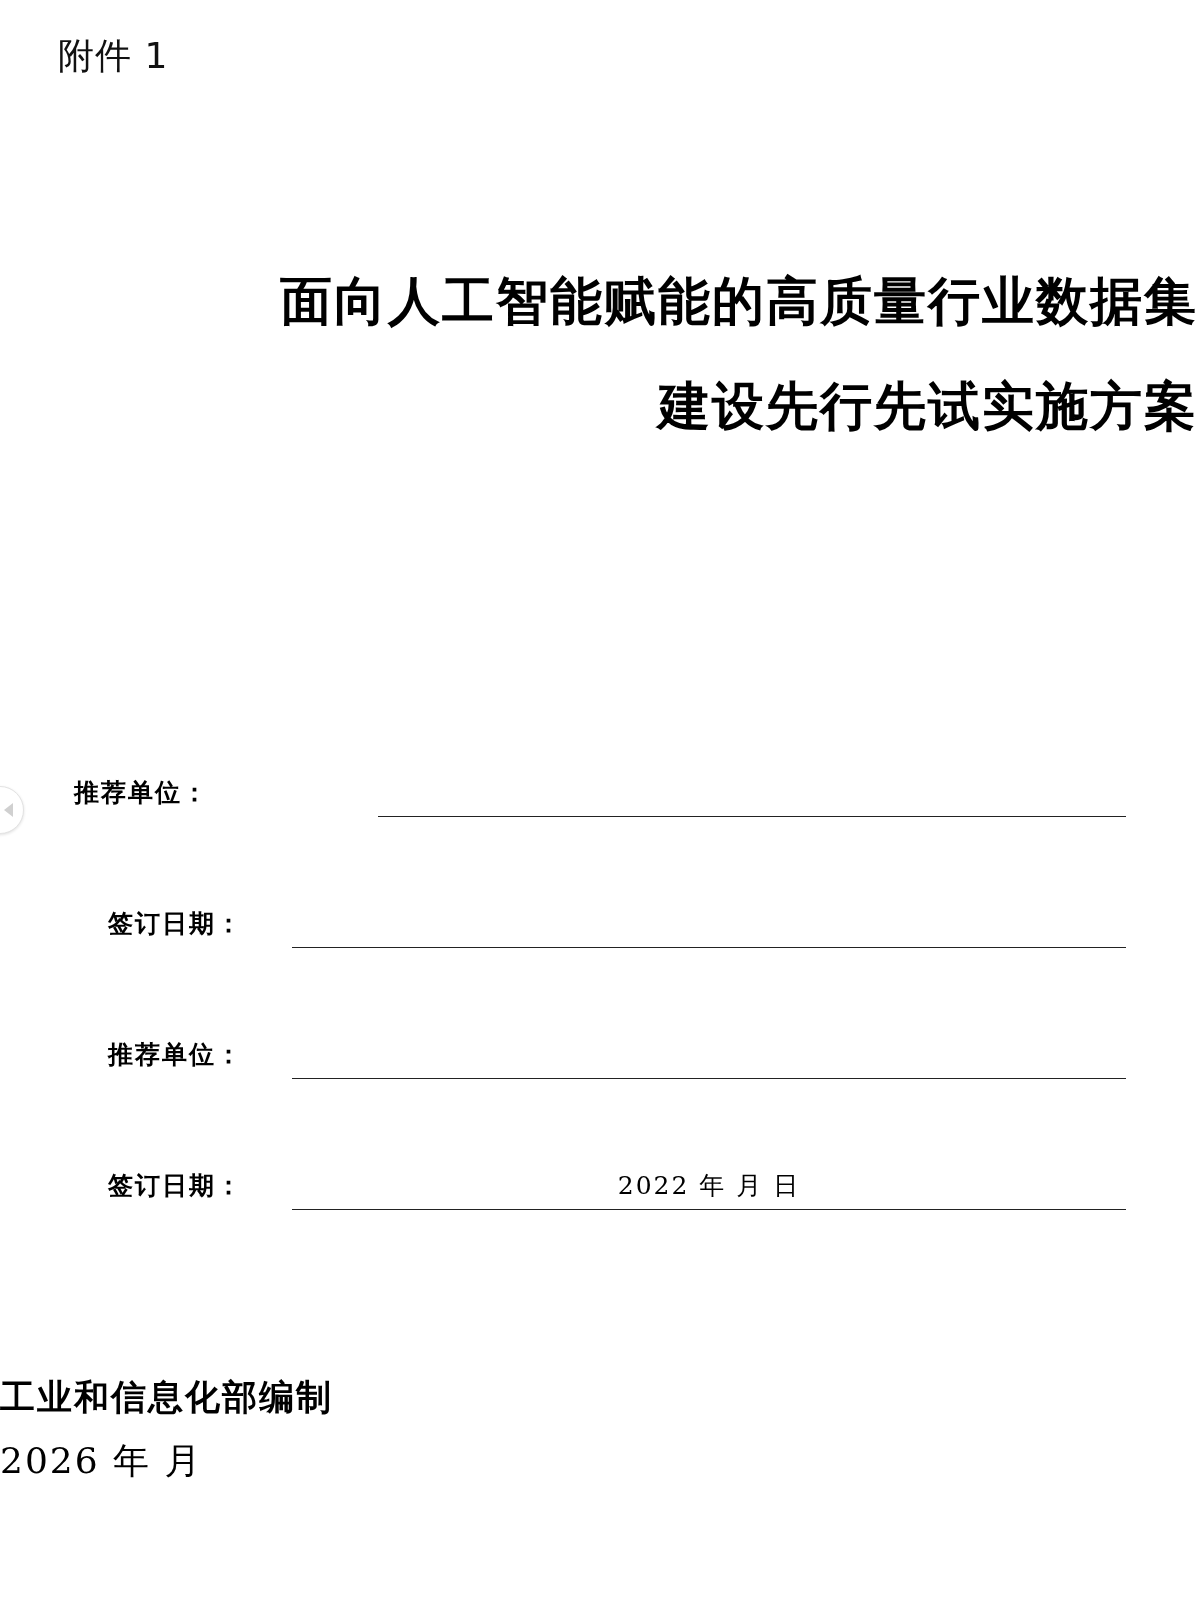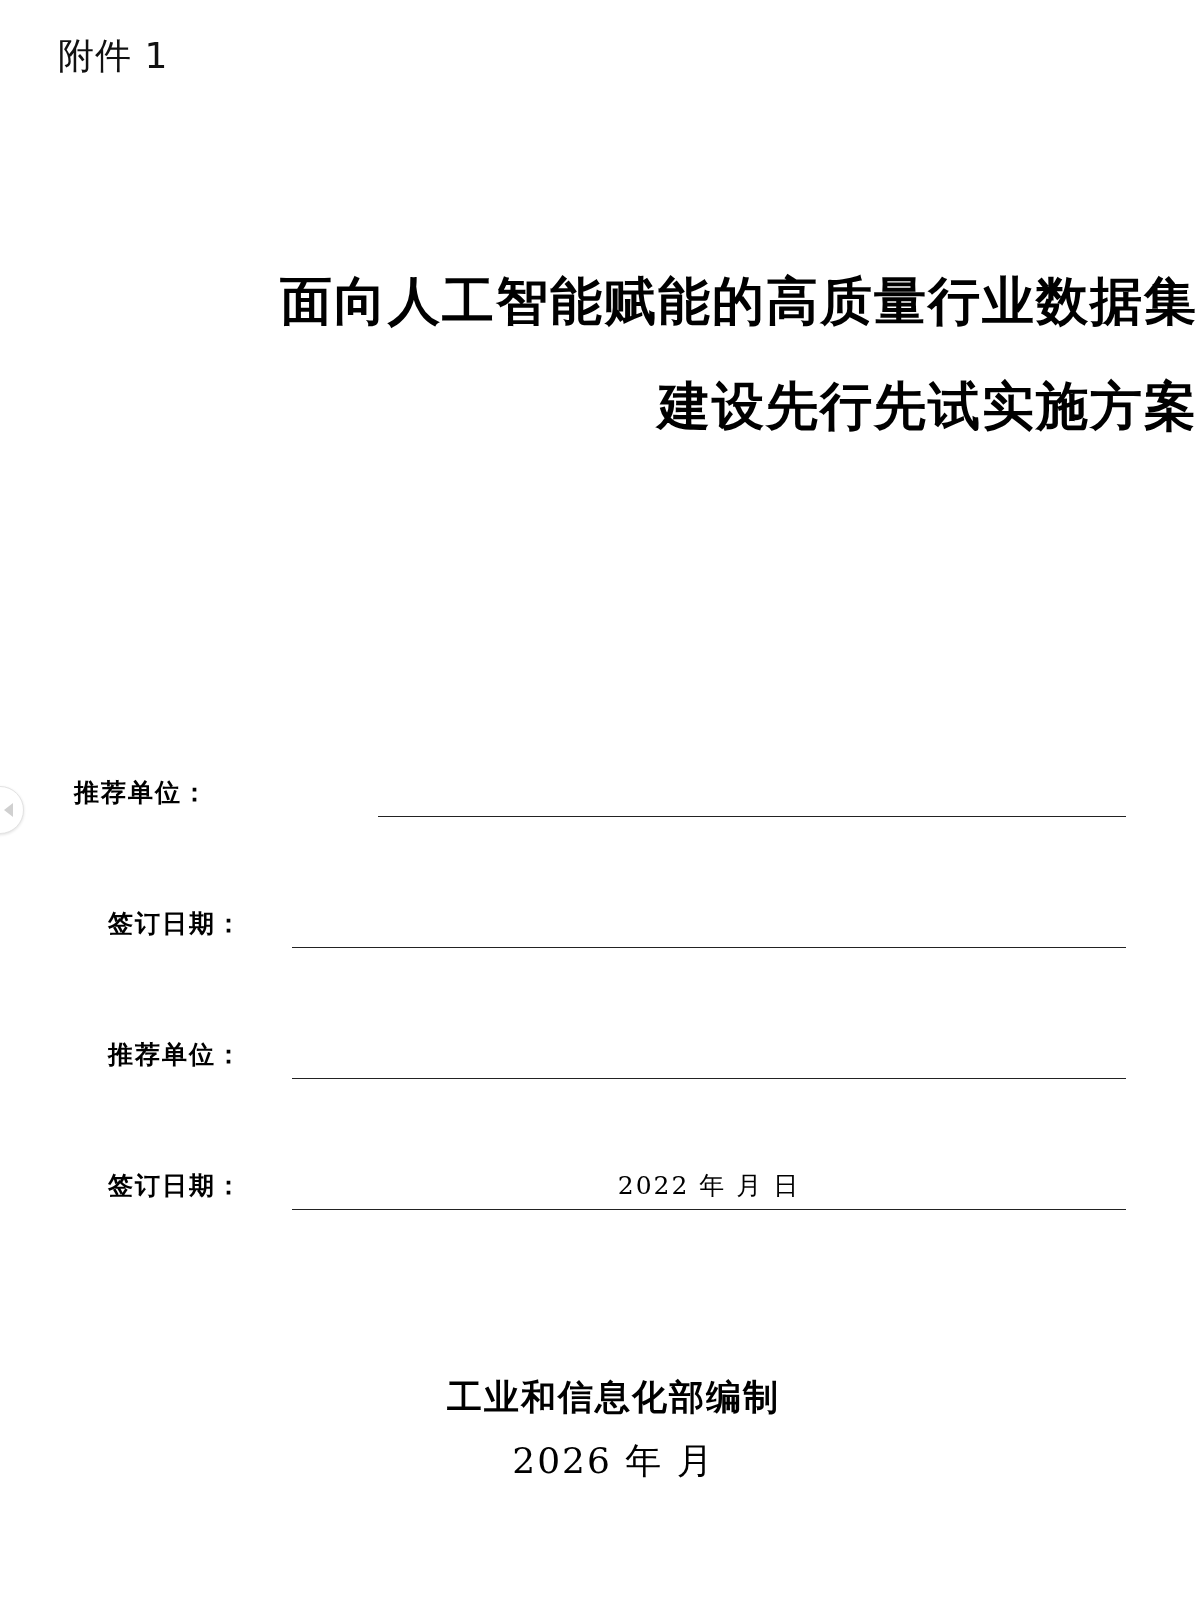--- a/index.html
+++ b/index.html
@@ -105,22 +105,20 @@
   .row-4 .field-label { left: 108px; }
   .row-4 .field-line  { left: 292px; right: 72px; }
   .row-4 .field-value { left: 292px; right: 72px; }
 
   
   .footer {
     position: absolute;
     left: 0;
     right: 3px;
     top: 1368px;
-    text-align: center;
-    padding-left: 32px;
   }
   .footer-org {
     font-family: "DejaVu Serif", "Liberation Serif", serif;
     font-weight: bold;
     font-size: 35px;
     letter-spacing: 2px;
     line-height: 58px;
     color: #000000;
   }
   .footer-date {

